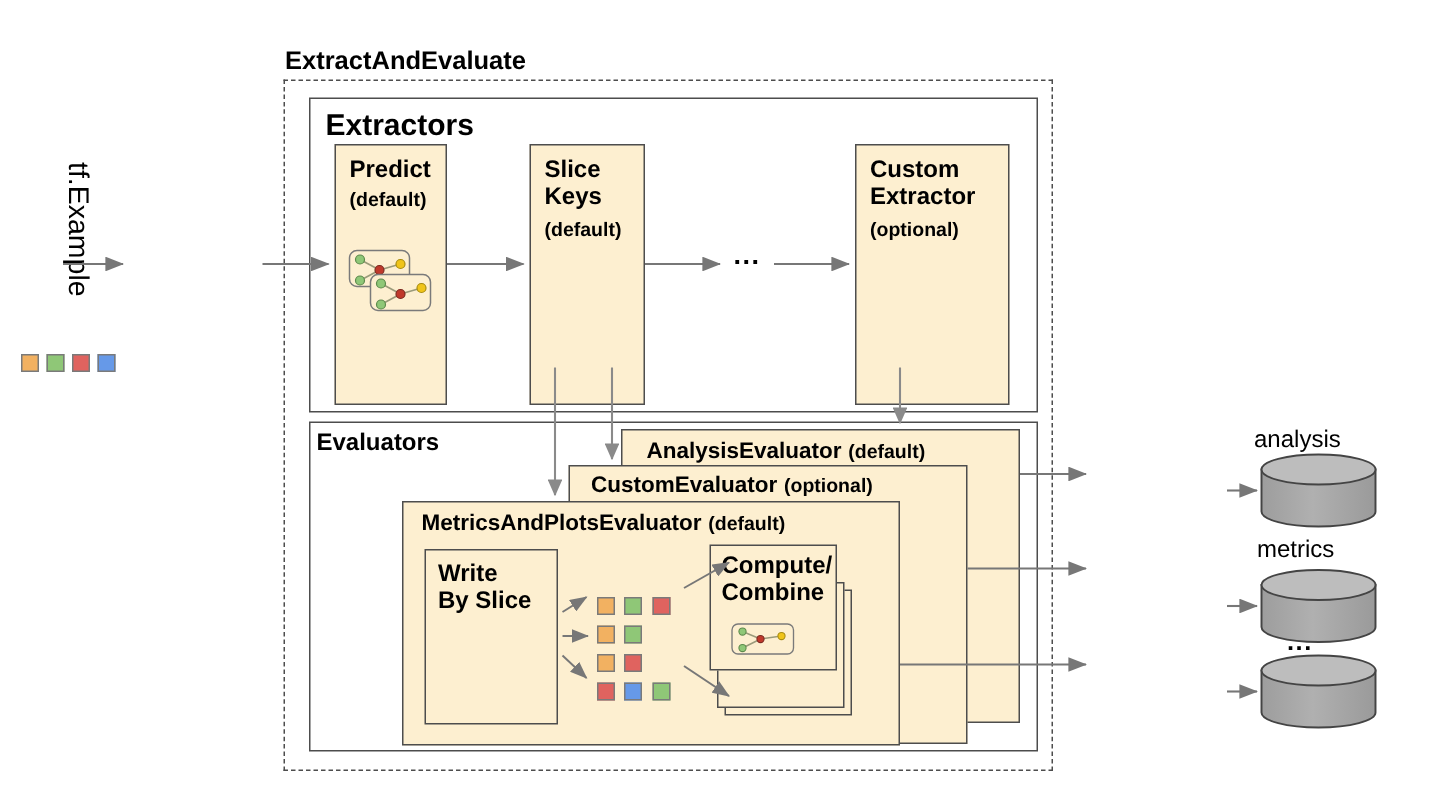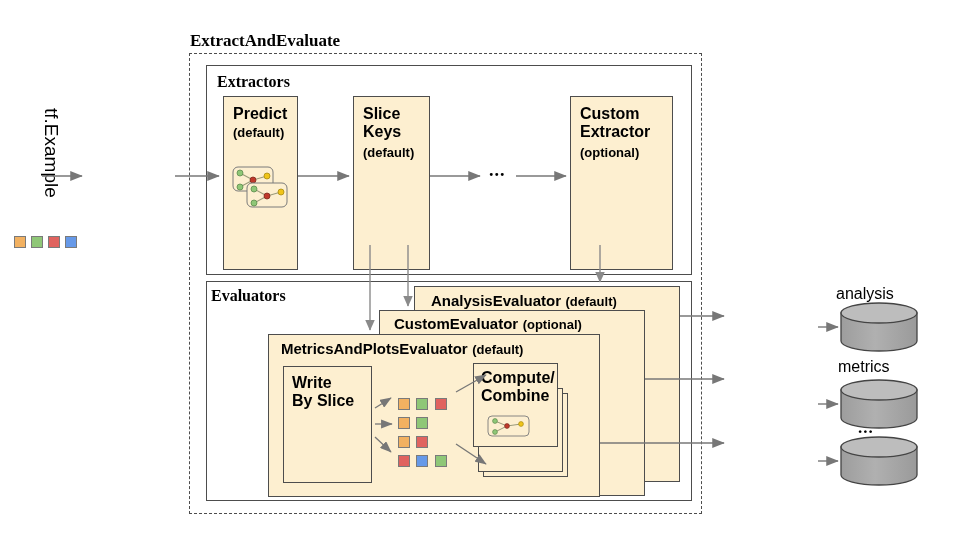--- a/index.html
+++ b/index.html
@@ -10,21 +10,21 @@
   .box{position:absolute;box-sizing:border-box;}
 
   
   .node{background:#fdefd0;border:1.3px solid #4d4d4d;}
   .plain{background:#ffffff;border:1.3px solid #4d4d4d;}
   .dashed{background:transparent;border:1.6px dashed #4d4d4d;}
 
   .ttl{font-weight:bold;line-height:1.12;}
   .sub{font-weight:normal;}
 
-  .lbl{position:absolute;font-weight:bold;font-family:Liberation Serif, serif;}
+  .lbl{position:absolute;font-weight:bold;}
   .lbl-plain{position:absolute;font-weight:normal;}
 
   
   .chip{position:absolute;width:12px;height:12px;border:1.2px solid #7a7a7a;box-sizing:border-box;}
 
   svg.layer{position:absolute;left:0;top:0;width:960px;height:540px;pointer-events:none;}
 
   .rot{transform:rotate(90deg);transform-origin:left top;white-space:nowrap;}
 </style>
 </head>
@@ -39,21 +39,21 @@
     <div class="chip" style="left:31px;top:236px;background:#8fc777;"></div>
     <div class="chip" style="left:48px;top:236px;background:#e0635f;"></div>
     <div class="chip" style="left:65px;top:236px;background:#6699e8;"></div>
   </div>
 
 
   <div class="lbl" style="left:190px;top:31px;font-size:17px;">ExtractAndEvaluate</div>
   <div class="box dashed" style="left:189px;top:53px;width:513px;height:461px;"></div>
 
   <div class="box plain" style="left:206px;top:65px;width:486px;height:210px;"></div>
-  <div class="lbl" style="left:217px;top:73px;font-size:16px;">Extractors</div>
+  <div class="lbl" style="left:217px;top:73px;font-size:20px;">Extractors</div>
 
   <div class="box node" style="left:223px;top:96px;width:75px;height:174px;">
     <div class="ttl" style="position:absolute;left:9px;top:8px;font-size:16px;white-space:pre-line;">Predict</div>
     <div class="sub" style="position:absolute;left:9px;top:28px;font-size:13px;font-weight:bold;">(default)</div>
     
     <span>
       <svg width="74" height="60" style="position:absolute;left:3px;top:66px;">
         <rect x="6" y="4" width="40" height="24" rx="5" ry="5" fill="#fdefd0" stroke="#7a7a7a" stroke-width="1"></rect>
         <line x1="13" y1="10" x2="26" y2="17" stroke="#9a9a7a" stroke-width="1.1"></line>
         <line x1="13" y1="24" x2="26" y2="17" stroke="#9a9a7a" stroke-width="1.1"></line>

